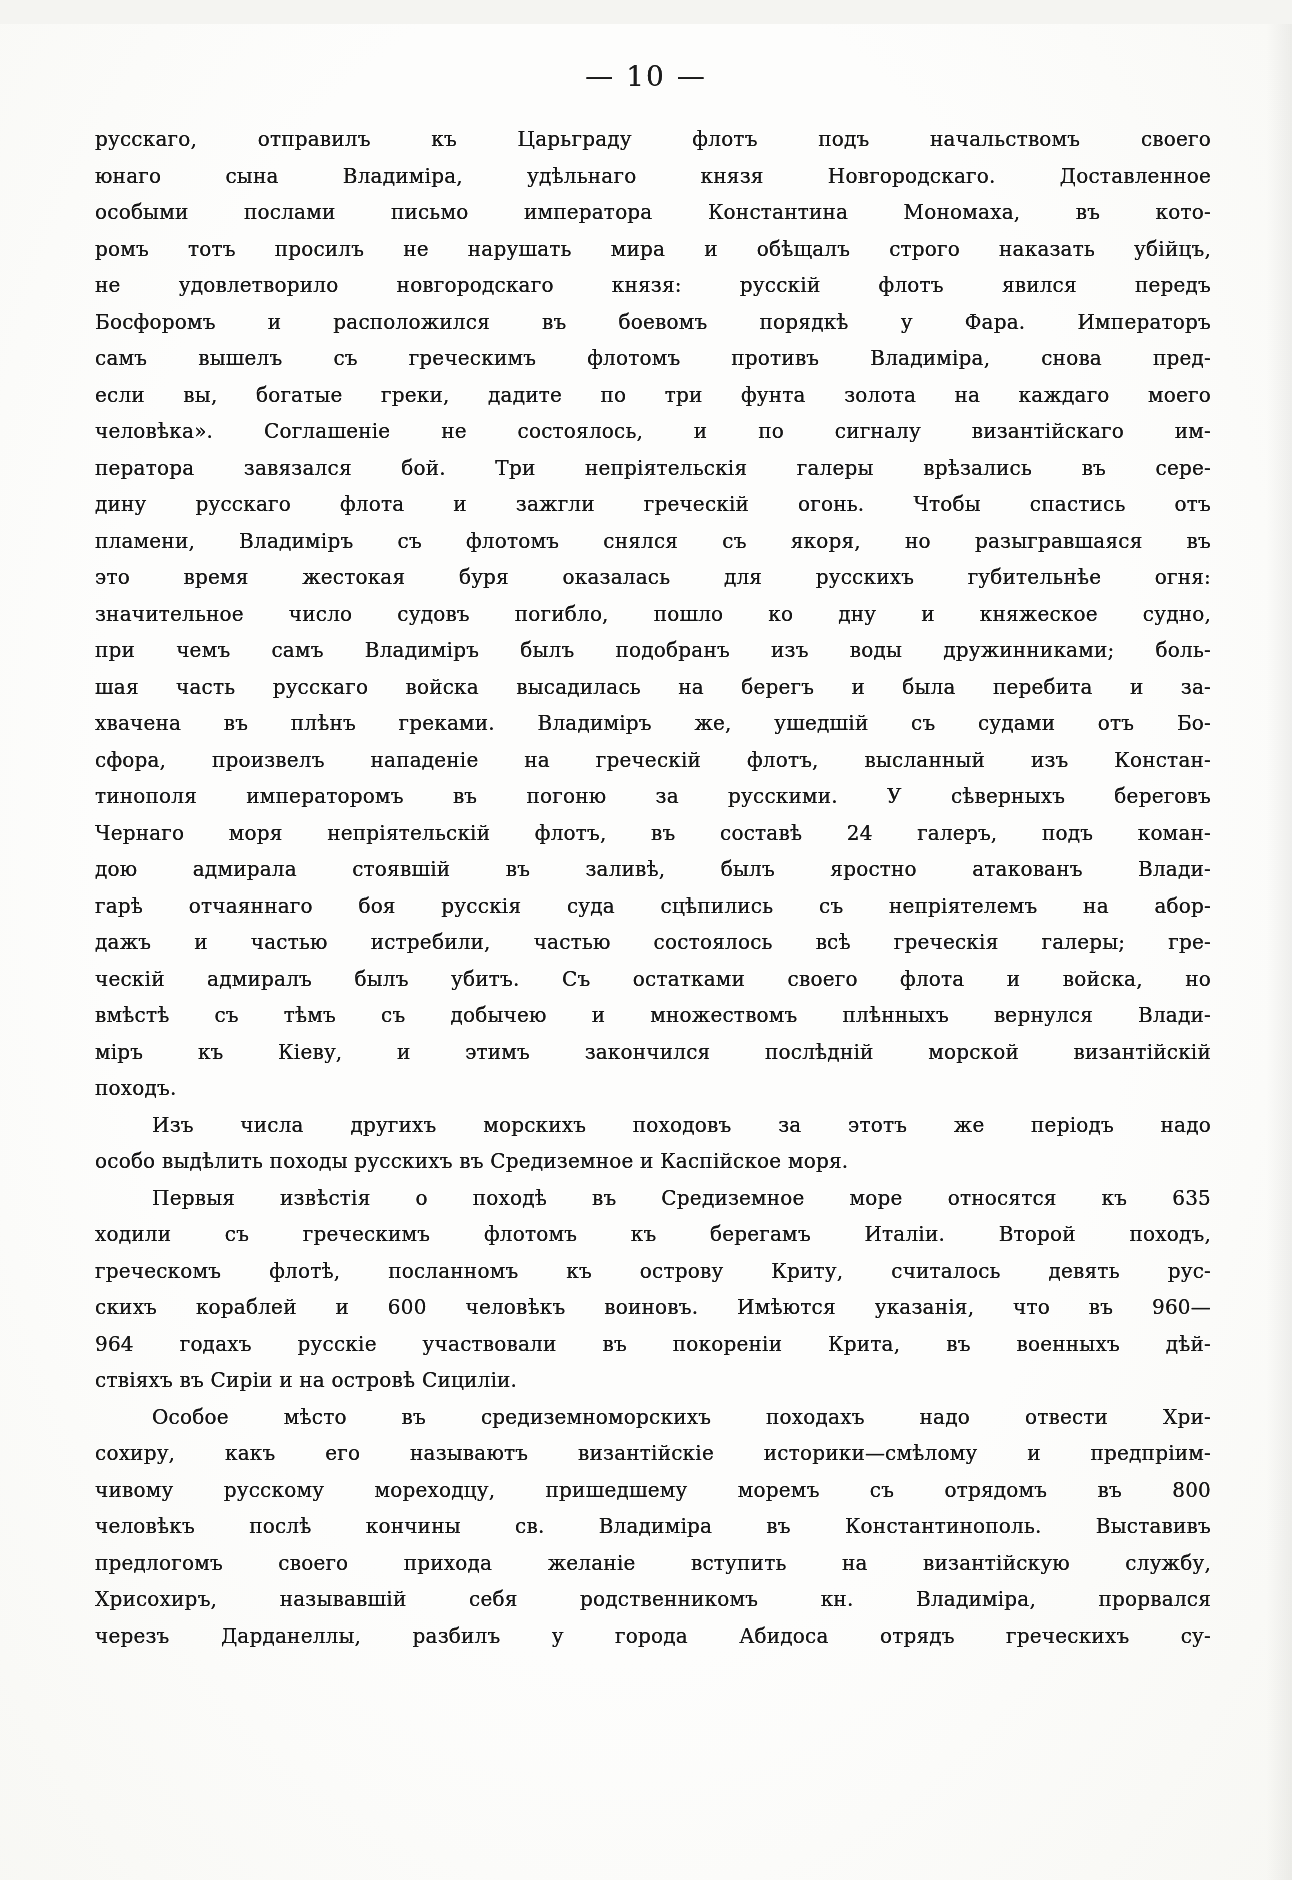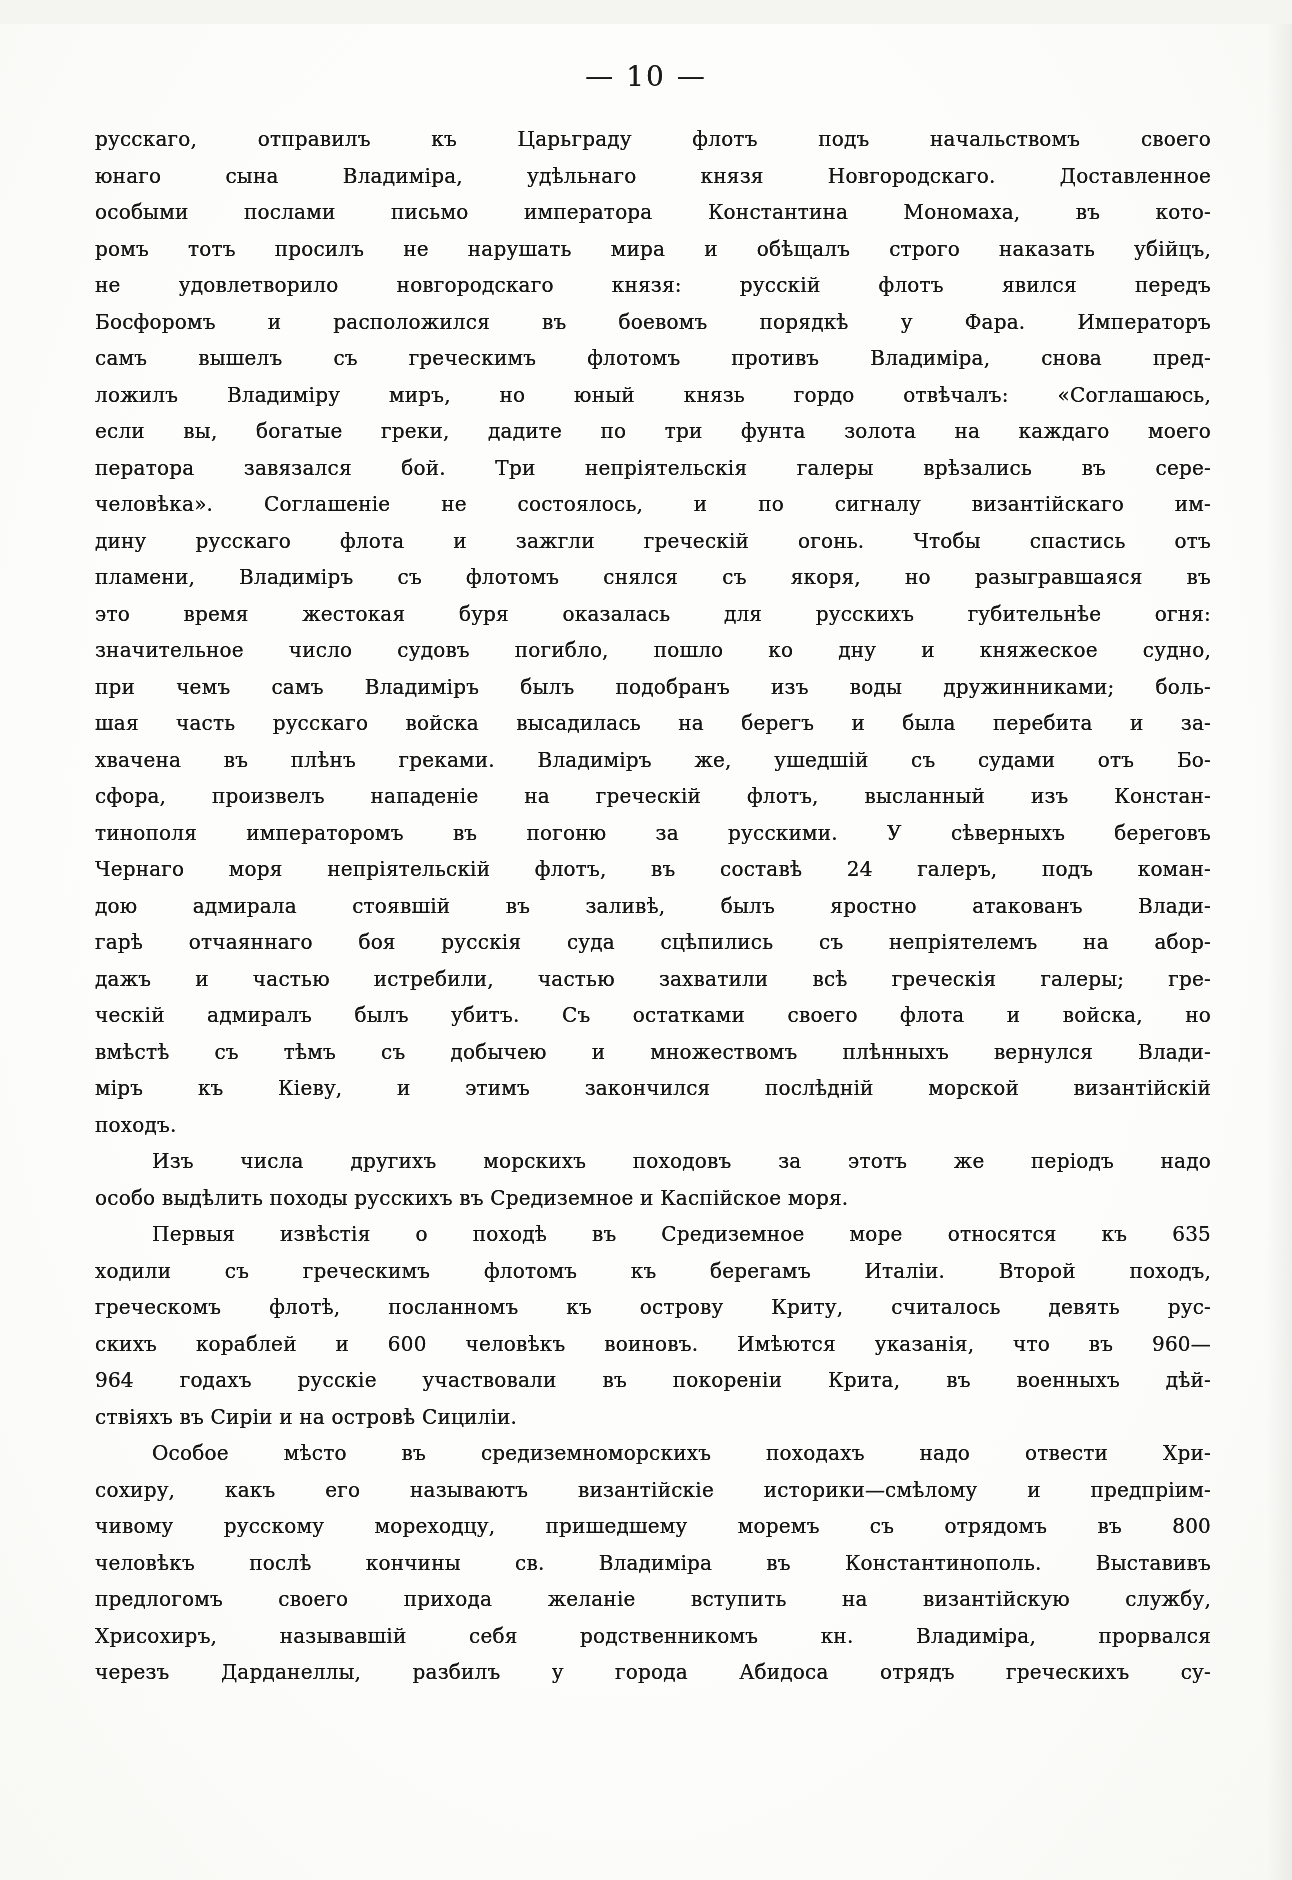--- a/index.html
+++ b/index.html
@@ -58,37 +58,36 @@
   <div class="running-head">— 10 —</div>
   <div class="text-block">
       <div class="paragraph">
         <div class="line">русскаго, отправилъ къ Царьграду флотъ подъ начальствомъ своего</div>
         <div class="line">юнаго сына Владиміра, удѣльнаго князя Новгородскаго. Доставленное</div>
         <div class="line">особыми послами письмо императора Константина Мономаха, въ кото-</div>
         <div class="line">ромъ тотъ просилъ не нарушать мира и обѣщалъ строго наказать убійцъ,</div>
         <div class="line">не удовлетворило новгородскаго князя: русскій флотъ явился передъ</div>
         <div class="line">Босфоромъ и расположился въ боевомъ порядкѣ у Фара. Императоръ</div>
         <div class="line">самъ вышелъ съ греческимъ флотомъ противъ Владиміра, снова пред-</div>
-        <div class="line">ложилъ Владиміру миръ, но юный князь гордо отвѣчалъ: «Соглашаюсь,</div>
         <div class="line">если вы, богатые греки, дадите по три фунта золота на каждаго моего</div>
+        <div class="line">человѣка». Соглашеніе не состоялось, и по сигналу византійскаго им-</div>
         <div class="line">ператора завязался бой. Три непріятельскія галеры врѣзались въ сере-</div>
-        <div class="line">человѣка». Соглашеніе не состоялось, и по сигналу византійскаго им-</div>
         <div class="line">дину русскаго флота и зажгли греческій огонь. Чтобы спастись отъ</div>
         <div class="line">пламени, Владиміръ съ флотомъ снялся съ якоря, но разыгравшаяся въ</div>
         <div class="line">это время жестокая буря оказалась для русскихъ губительнѣе огня:</div>
         <div class="line">значительное число судовъ погибло, пошло ко дну и княжеское судно,</div>
         <div class="line">при чемъ самъ Владиміръ былъ подобранъ изъ воды дружинниками; боль-</div>
         <div class="line">шая часть русскаго войска высадилась на берегъ и была перебита и за-</div>
         <div class="line">хвачена въ плѣнъ греками. Владиміръ же, ушедшій съ судами отъ Бо-</div>
         <div class="line">сфора, произвелъ нападеніе на греческій флотъ, высланный изъ Констан-</div>
         <div class="line">тинополя императоромъ въ погоню за русскими. У сѣверныхъ береговъ</div>
         <div class="line">Чернаго моря непріятельскій флотъ, въ составѣ 24 галеръ, подъ коман-</div>
         <div class="line">дою адмирала стоявшій въ заливѣ, былъ яростно атакованъ Влади-</div>
         <div class="line">гарѣ отчаяннаго боя русскія суда сцѣпились съ непріятелемъ на абор-</div>
-        <div class="line">дажъ и частью истребили, частью захватили всѣ греческія галеры; гре-</div>
+        <div class="line">дажъ и частью истребили, частью состоялось всѣ греческія галеры; гре-</div>
         <div class="line">ческій адмиралъ былъ убитъ. Съ остатками своего флота и войска, но</div>
         <div class="line">вмѣстѣ съ тѣмъ съ добычею и множествомъ плѣнныхъ вернулся Влади-</div>
         <div class="line">міръ къ Кіеву, и этимъ закончился послѣдній морской византійскій</div>
         <div class="line para-end">походъ.</div>
       </div>
       <div class="paragraph">
         <div class="line indent">Изъ числа другихъ морскихъ походовъ за этотъ же періодъ надо</div>
         <div class="line para-end">особо выдѣлить походы русскихъ въ Средиземное и Каспійское моря.</div>
       </div>
       <div class="paragraph">

